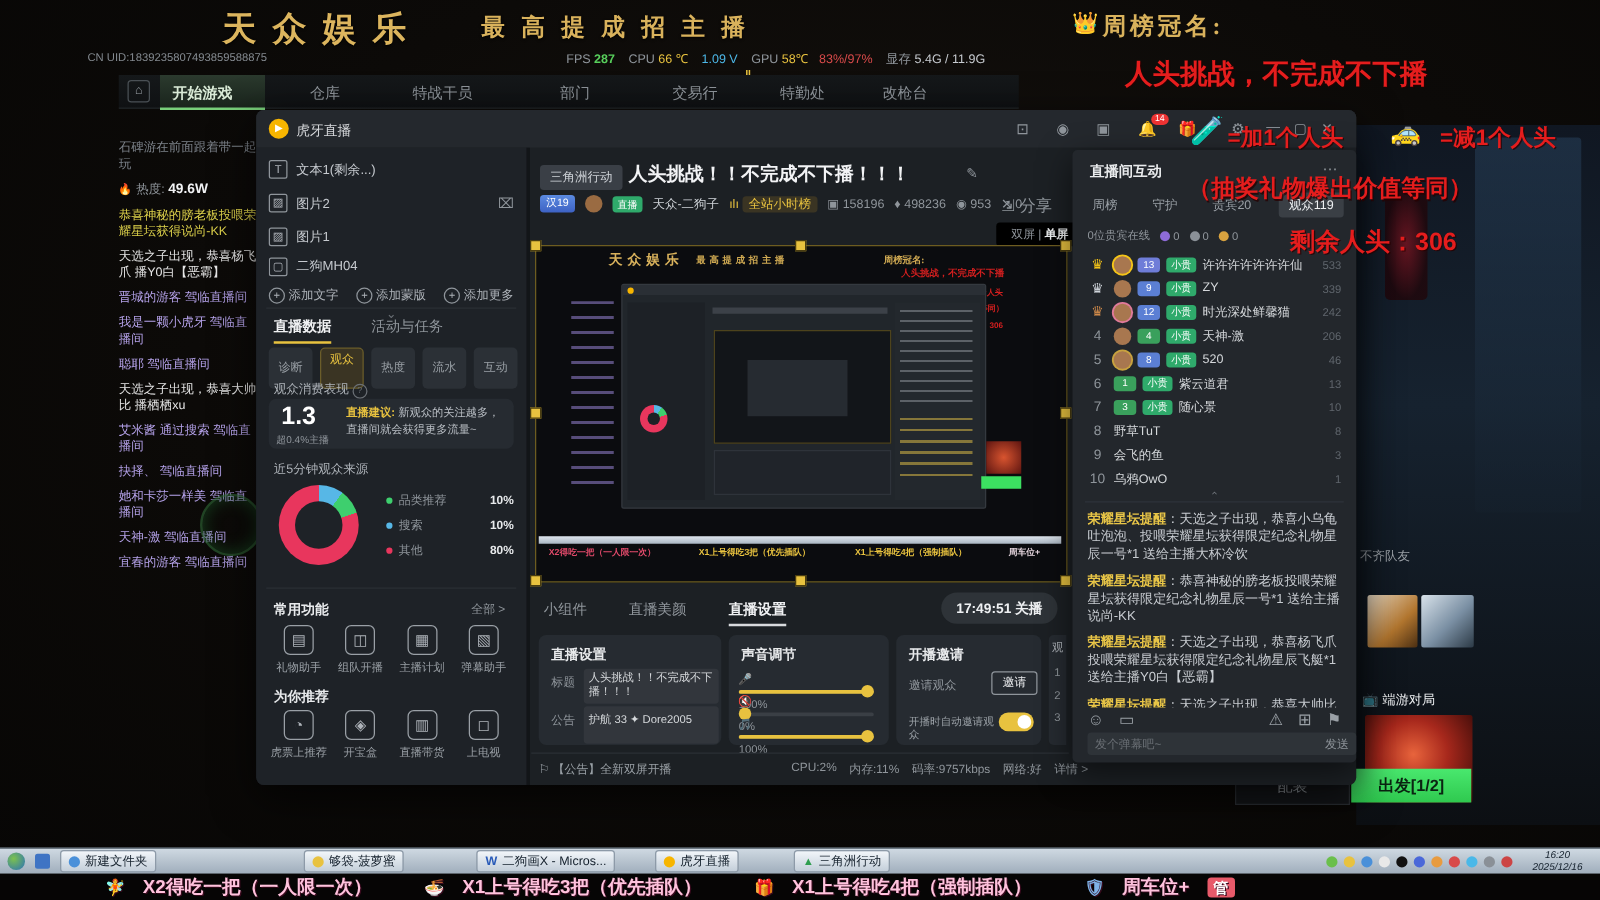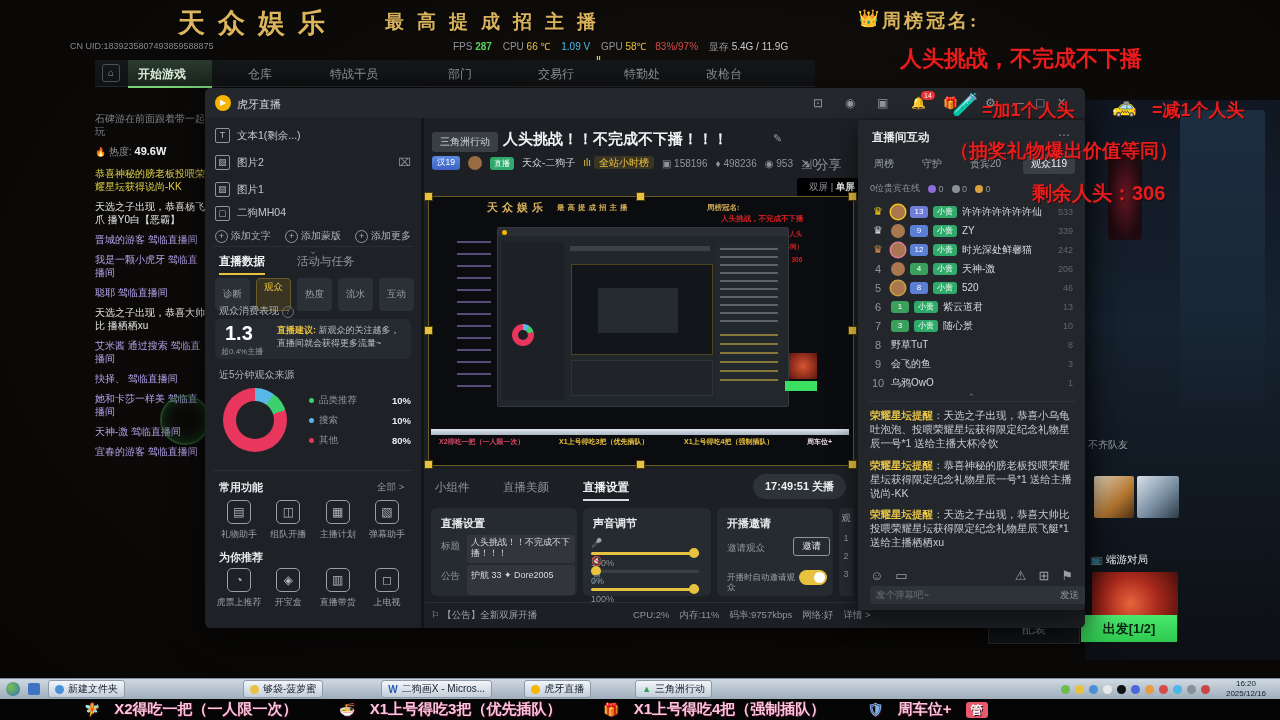--- a/index.html
+++ b/index.html
@@ -468,20 +468,21 @@
       <span class="rmark dim">10</span>
       <span class="rname">乌鸦OwO</span>
       <span class="rval">1</span>
     </div>
     <div class="a" style="left:0;top:272px;width:100%;text-align:center;color:#6b7076;font-size:9px;">⌃</div>
     <div class="a" style="left:10px;top:281px;width:207px;height:1px;background:#2e333a;"></div>
 
     <div class="a" style="left:12px;top:288px;width:203px;height:158px;overflow:hidden;">
       <div class="msg"><b>荣耀星坛提醒</b><span>：天选之子出现，恭喜小乌龟吐泡泡、投喂荣耀星坛获得限定纪念礼物星辰一号*1 送给主播大杯冷饮</span></div>
       <div class="msg"><b>荣耀星坛提醒</b><span>：恭喜神秘的膀老板投喂荣耀星坛获得限定纪念礼物星辰一号*1 送给主播说尚-KK</span></div>
+      <div class="msg"><b>荣耀星坛提醒</b><span>：天选之子出现，恭喜杨飞爪投喂荣耀星坛获得限定纪念礼物星辰飞艇*1 送给主播Y0白【恶霸】</span></div>
       <div class="msg"><b>荣耀星坛提醒</b><span>：天选之子出现，恭喜大帅比投喂荣耀星坛获得限定纪念礼物星辰飞艇*1 送给主播栖栖xu</span></div>
     </div>
 
     <div class="a" style="left:12px;top:448px;width:203px;display:flex;align-items:center;font-size:13px;color:#9aa0a6;gap:12px;">
       <span>☺</span>
       <span>▭</span>
       <span style="flex:1;"></span>
       <span>⚠</span>
       <span>⊞</span>
       <span>⚑</span>
@@ -523,21 +524,21 @@
         <span class="dot" style="background:#4a90d9;"></span>
         <span class="dot" style="background:#e8e8e8;"></span>
         <span class="dot" style="background:#111;"></span>
         <span class="dot" style="background:#4a68d9;"></span>
         <span class="dot" style="background:#e89b3f;"></span>
         <span class="dot" style="background:#d84a4a;"></span>
         <span class="dot" style="background:#4ab8e8;"></span>
         <span class="dot" style="background:#8a9097;"></span>
         <span class="dot" style="background:#c44;"></span>
     </span>
-    <span style="text-align:center;font-size:8px;color:#14202c;line-height:1.2;margin:0 8px;">
+    <span style="text-align:center;font-size:8px;color:#14202c;line-height:1.2;margin:0 8px;font-style:italic;">
       <span>16:20</span><br>
       <span>2025/12/16</span>
     </span>
   </div>
 
   <div class="a" style="left:0;top:699px;width:1280px;height:21px;background:#060505;z-index:8;display:flex;align-items:center;gap:14px;padding-left:84px;box-sizing:border-box;font-size:15px;font-weight:bold;color:#ffc2dd;text-shadow:1px 1px 0 #3a0a1e;">
     <span style="font-size:13px;">🧚</span>
     <span class="tx">X2得吃一把（一人限一次）</span>
     <span style="font-size:13px;margin-left:28px;">🍜</span>
     <span class="tx">X1上号得吃3把（优先插队）</span>

